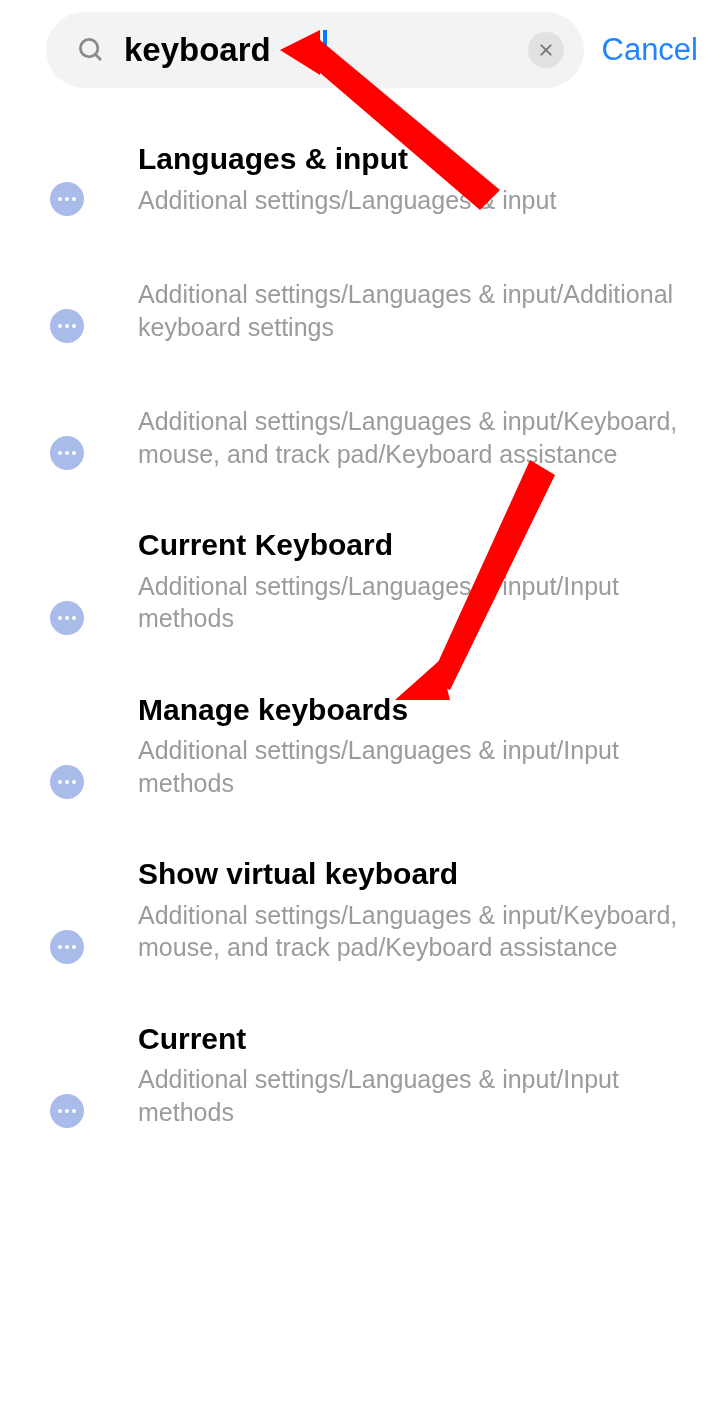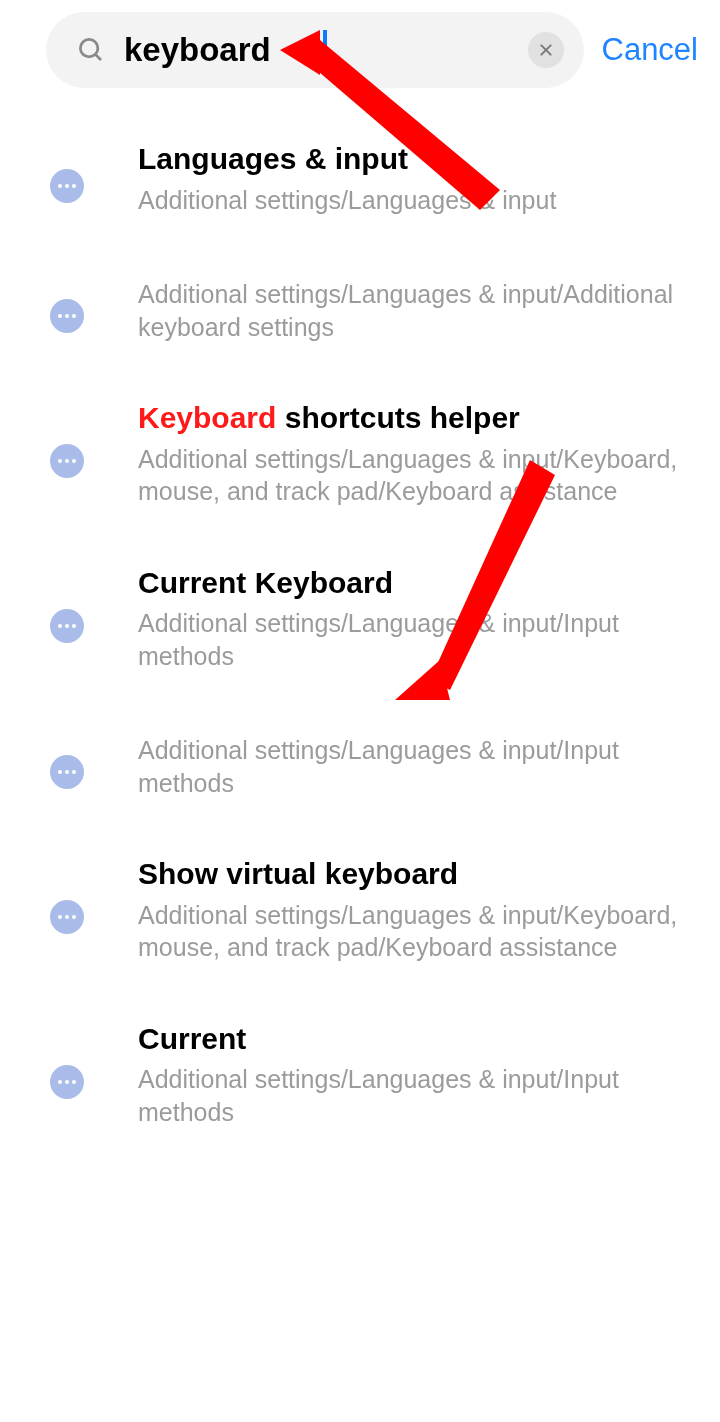--- a/index.html
+++ b/index.html
@@ -53,21 +53,21 @@
     font-size: 31px;
     font-weight: 500;
     padding-right: 4px;
     cursor: pointer;
   }
   .results {
     padding: 40px 38px 0 50px;
   }
   .result-row {
     display: flex;
-    align-items: center;
+    align-items: flex-end;
     margin-bottom: 56px;
     cursor: pointer;
   }
   .result-icon {
     width: 34px;
     height: 34px;
     border-radius: 50%;
     background: #a9bbe8;
     flex: 0 0 34px;
     margin-top: 16px;
@@ -157,21 +157,20 @@
 
   <div class="result-row">
     <div class="result-icon">
         <div class="dots">
           <span></span>
           <span></span>
           <span></span>
         </div>
       </div>
     <div class="result-text">
-      <div class="result-title"><span class="hl">Keyboard</span><span> shortcuts helper</span></div>
       <div class="result-path">Additional settings/Languages &amp; input/Keyboard, mouse, and track pad/Keyboard assistance</div>
     </div>
   </div>
 
   <div class="result-row">
     <div class="result-icon">
         <div class="dots">
           <span></span>
           <span></span>
           <span></span>
@@ -185,20 +184,21 @@
 
   <div class="result-row">
     <div class="result-icon">
         <div class="dots">
           <span></span>
           <span></span>
           <span></span>
         </div>
       </div>
     <div class="result-text">
+      <div class="result-title"><span class="hl"></span><span>Manage keyboards</span></div>
       <div class="result-path">Additional settings/Languages &amp; input/Input methods</div>
     </div>
   </div>
 
   <div class="result-row">
     <div class="result-icon">
         <div class="dots">
           <span></span>
           <span></span>
           <span></span>

